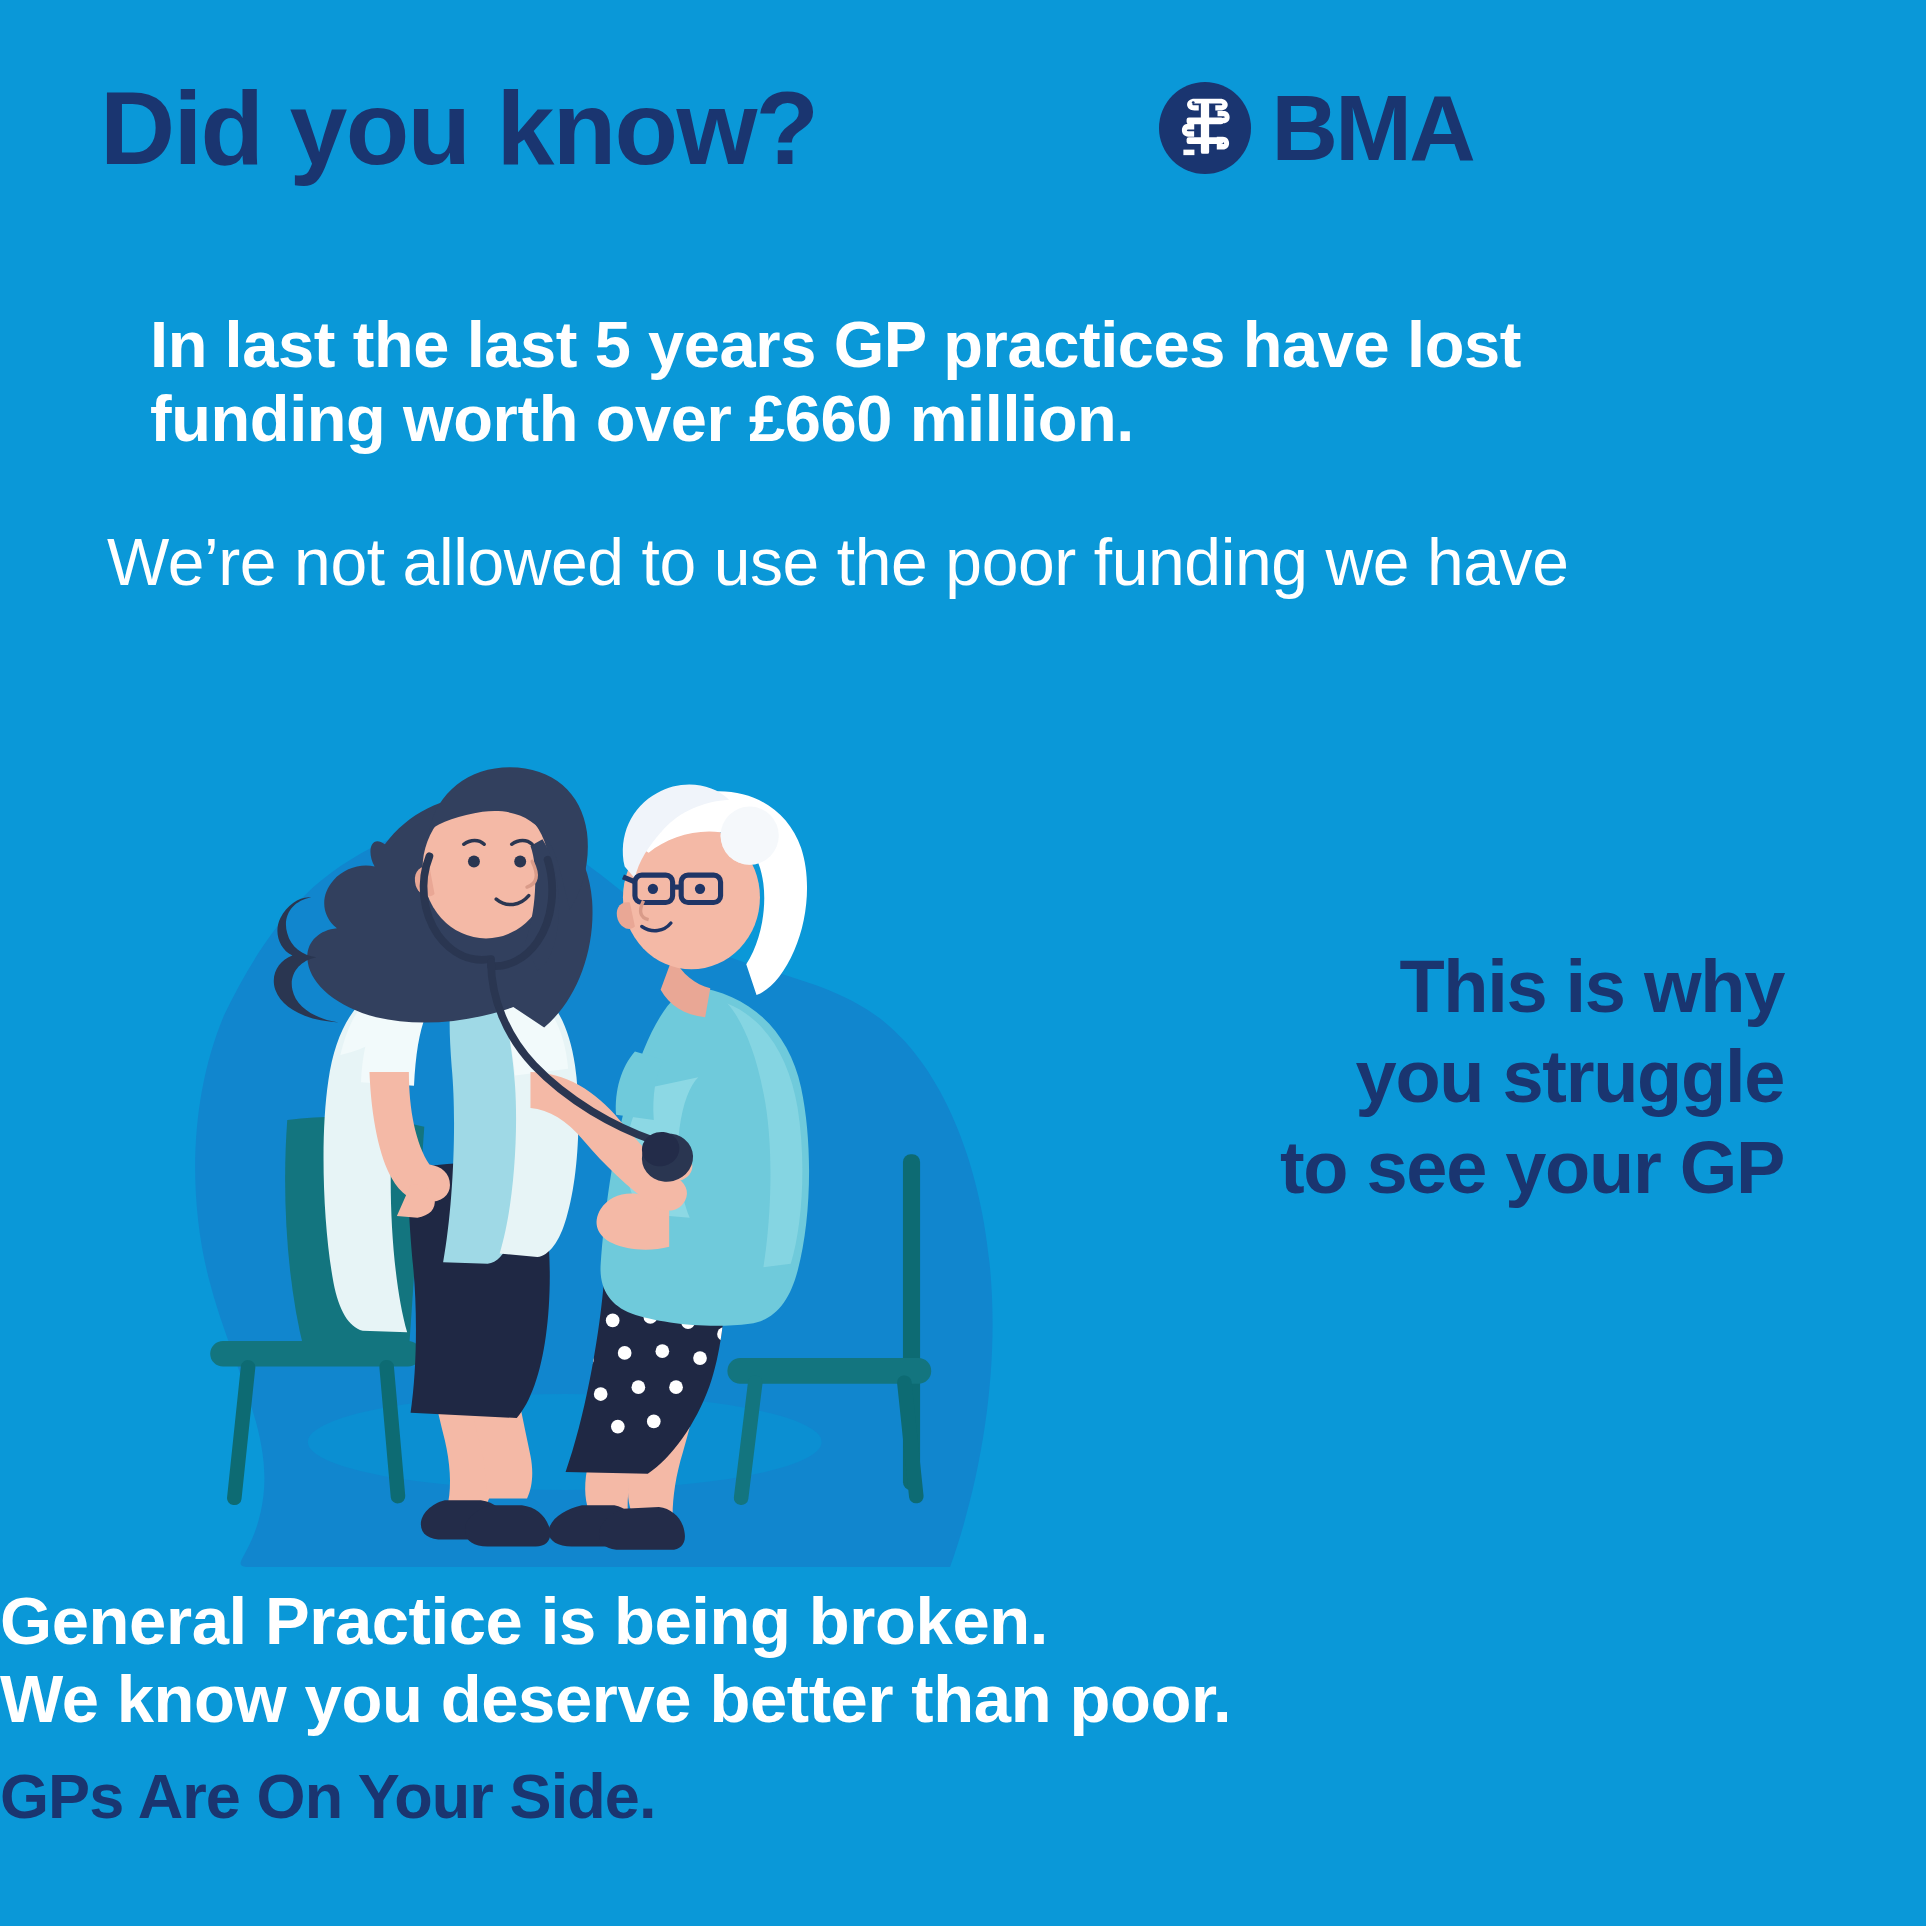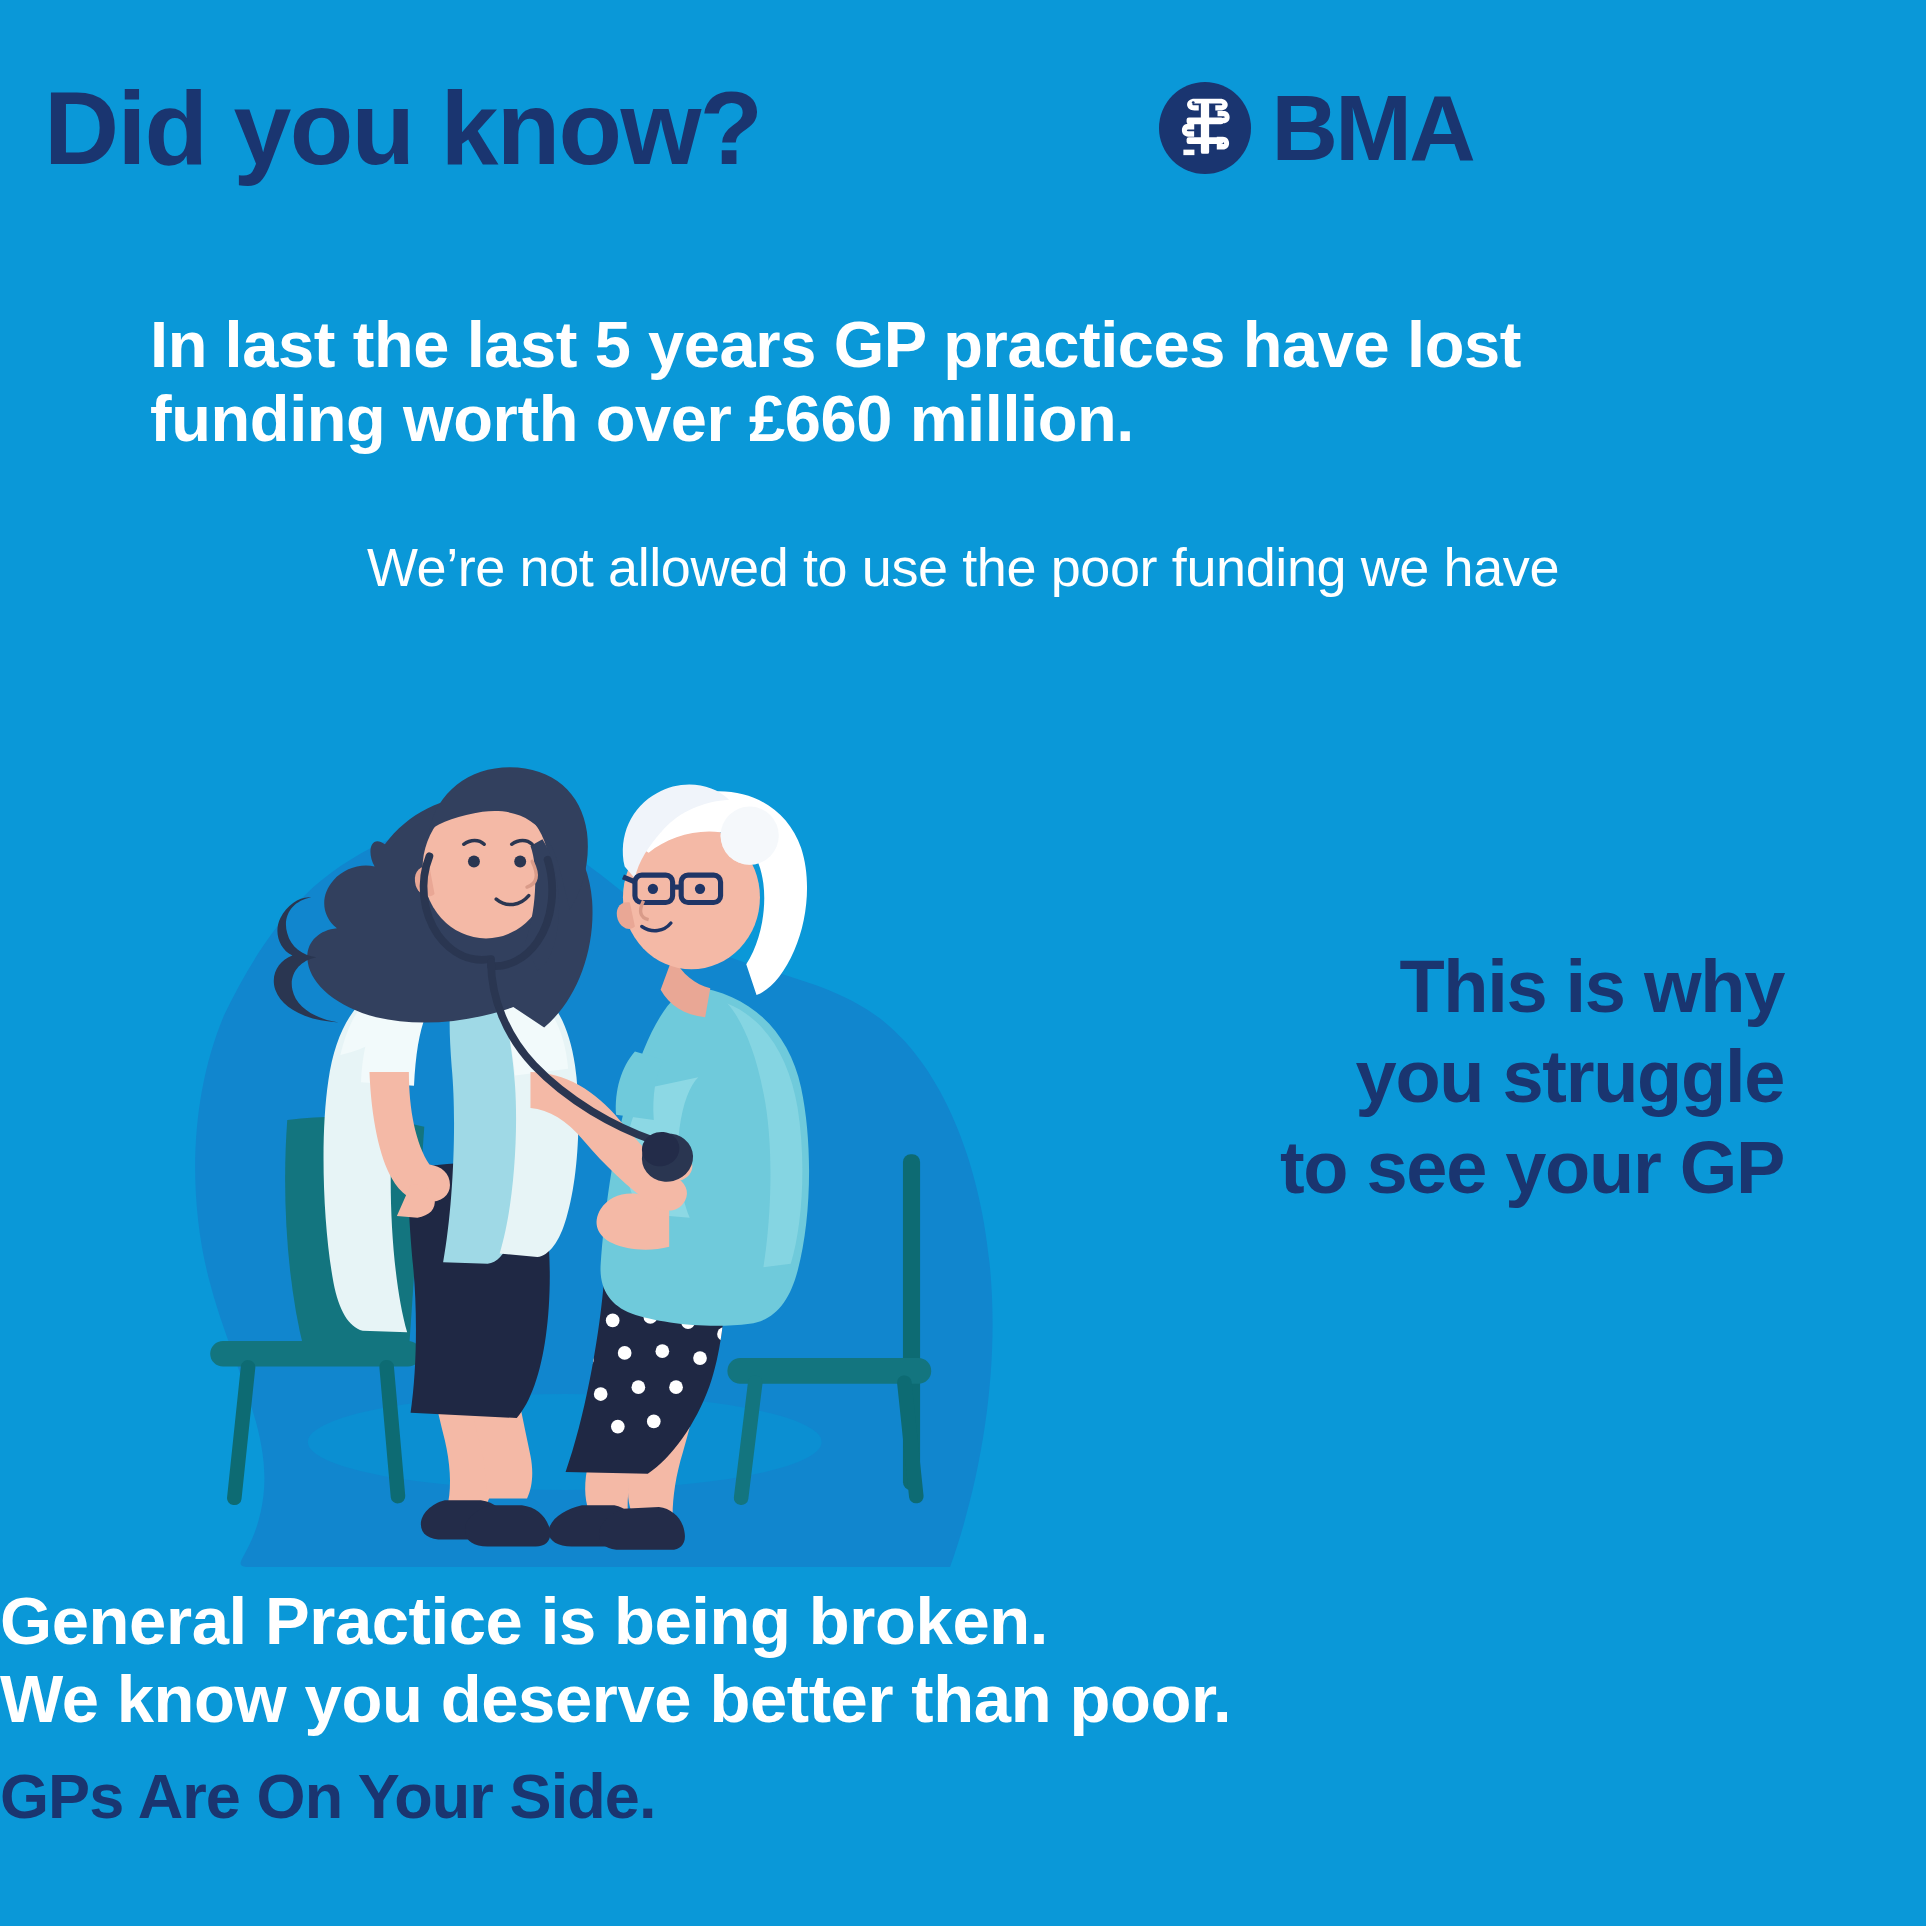--- a/index.html
+++ b/index.html
@@ -21,21 +21,21 @@
   
   .header {
     position: absolute;
     top: 72px;
     left: 0;
     width: 1574px;
     height: 111px;
     display: flex;
     align-items: center;
     justify-content: space-between;
-    padding: 0 94px 0 44px;
+    padding: 0 94px 0 100px;
     box-sizing: border-box;
   }
   .headline-did {
     font-size: 104px;
     font-weight: 700;
     color: #1a3570;
     letter-spacing: -1.7px;
     line-height: 1;
     white-space: nowrap;
     margin: 0;
@@ -71,27 +71,25 @@
     line-height: 1.14;
     font-weight: 700;
     color: #ffffff;
     letter-spacing: -0.4px;
   }
   .subcopy {
     position: absolute;
     top: 524px;
     left: 107px;
     width: 1712px;
-    text-align: center;
-    font-size: 54px;
+    font-size: 66px;
     line-height: 1.16;
     font-weight: 400;
     color: #ffffff;
     letter-spacing: -0.4px;
-    margin-top: 12px;
   }
 
   
   .pullquote {
     position: absolute;
     top: 942px;
     left: 1014px;
     width: 770px;
     font-size: 74px;
     line-height: 1.22;

